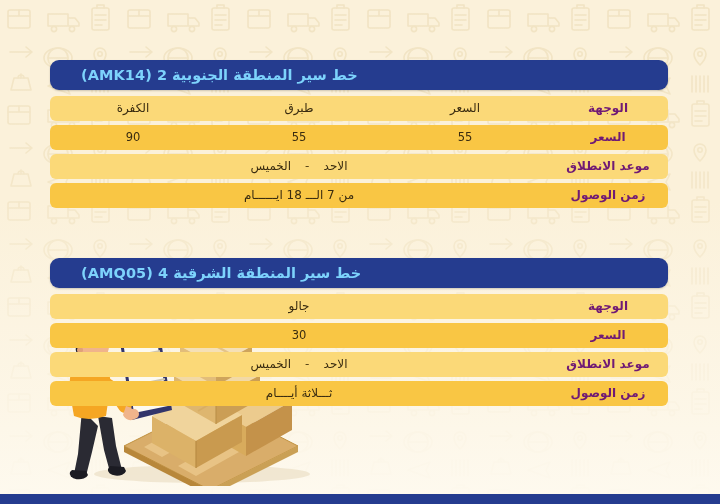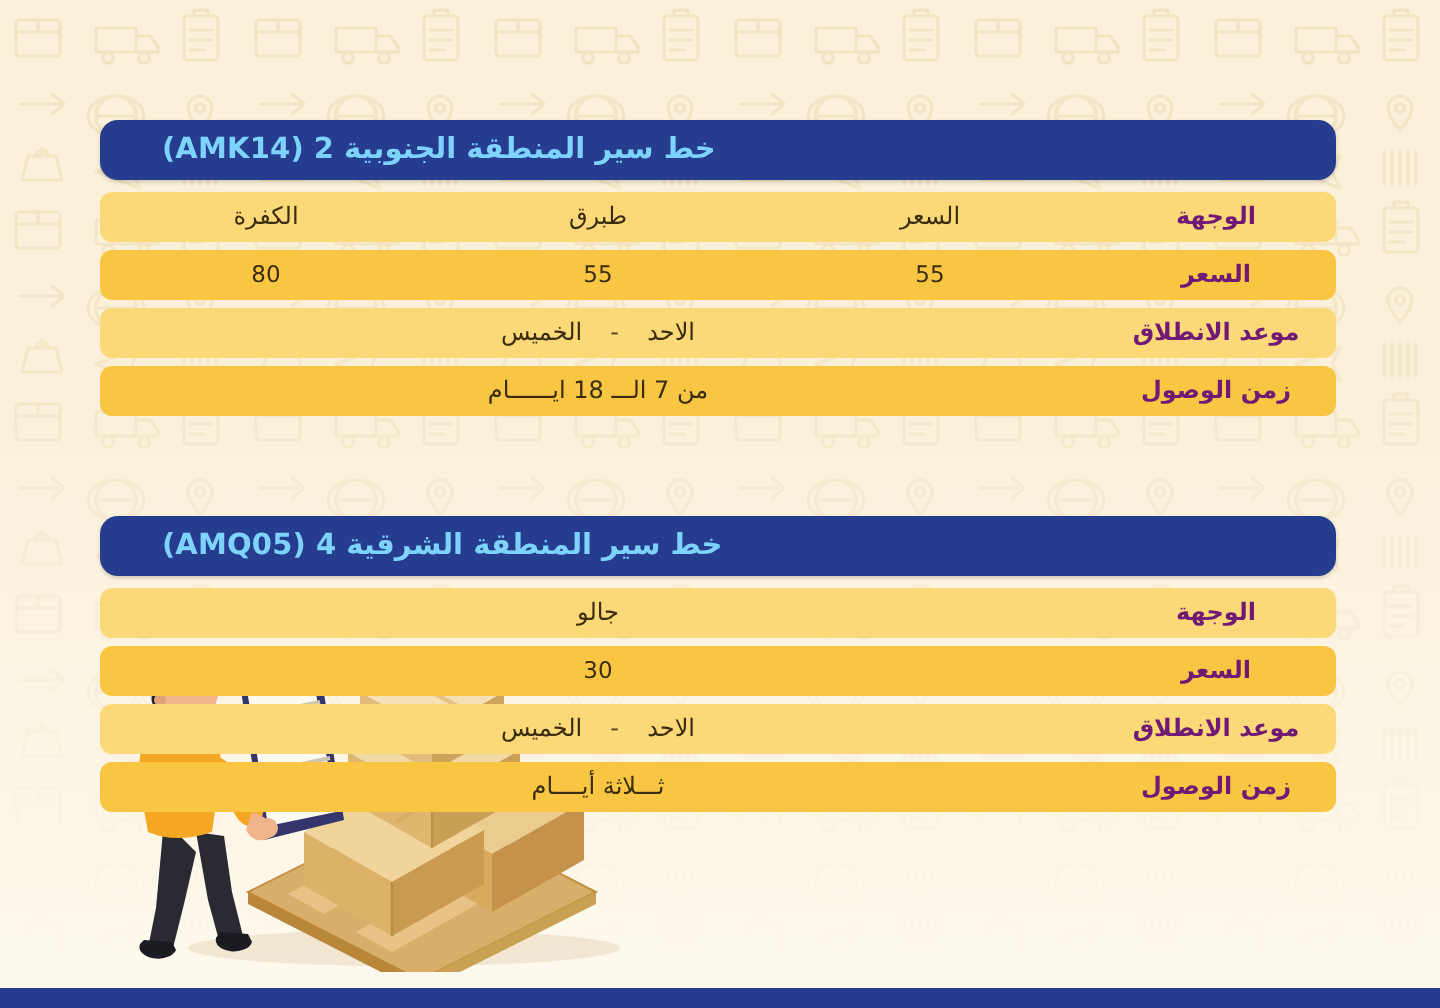--- a/index.html
+++ b/index.html
@@ -278,21 +278,21 @@
           <div class="cell">طبرق</div>
           <div class="cell">الكفرة</div>
         </div>
       </div>
 
       <div class="row alt-dark">
         <div class="row-label">السعر</div>
         <div class="row-values cols-3">
           <div class="cell num">55</div>
           <div class="cell num">55</div>
-          <div class="cell num">80</div>
+          <div class="cell num">90</div>
         </div>
       </div>
 
       <div class="row alt-light">
         <div class="row-label">موعد الانطلاق</div>
         <div class="row-values cols-1">
           <div class="cell schedule"><span>الاحد</span><span class="sep">-</span><span>الخميس</span></div>
         </div>
       </div>
 

